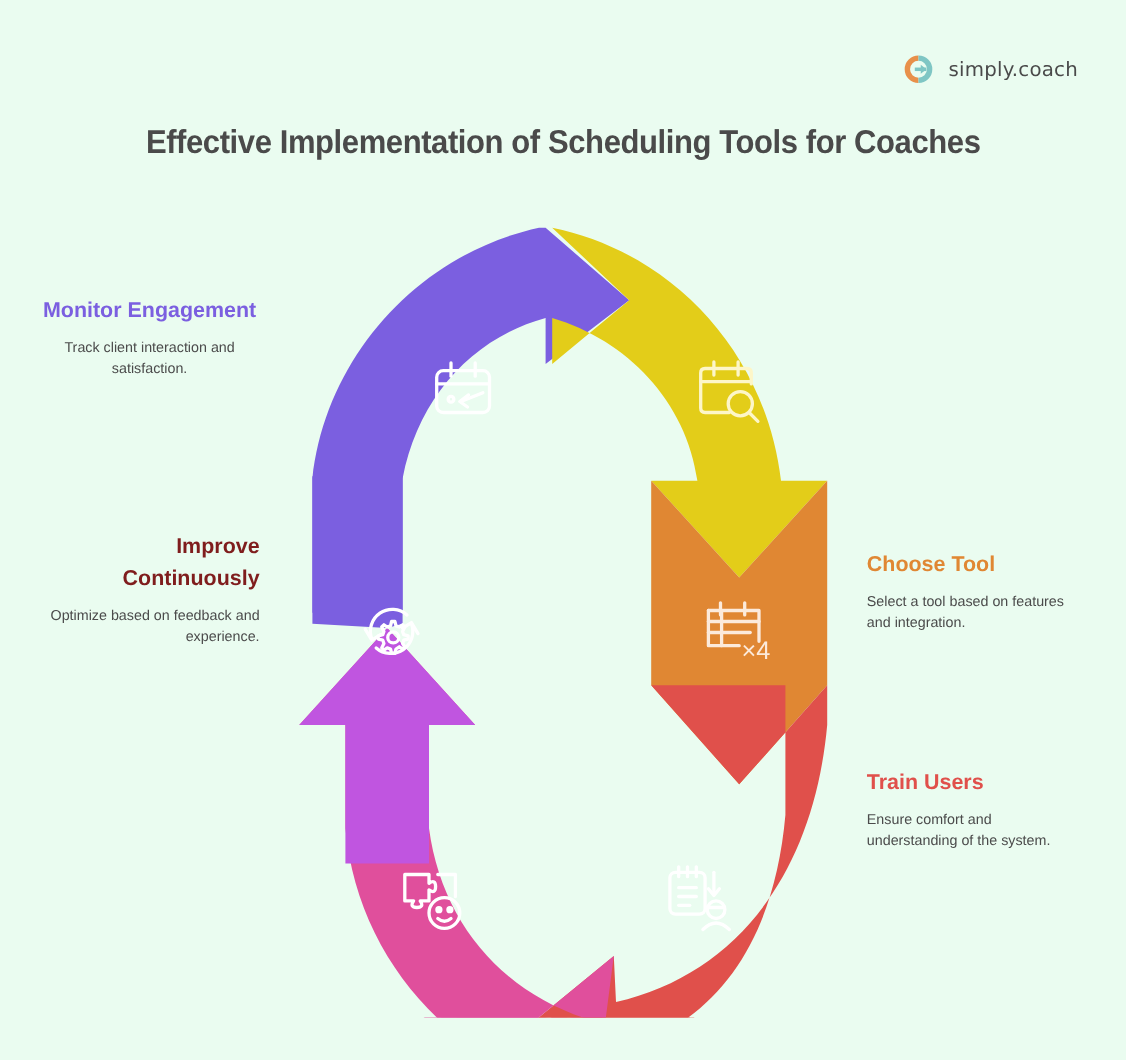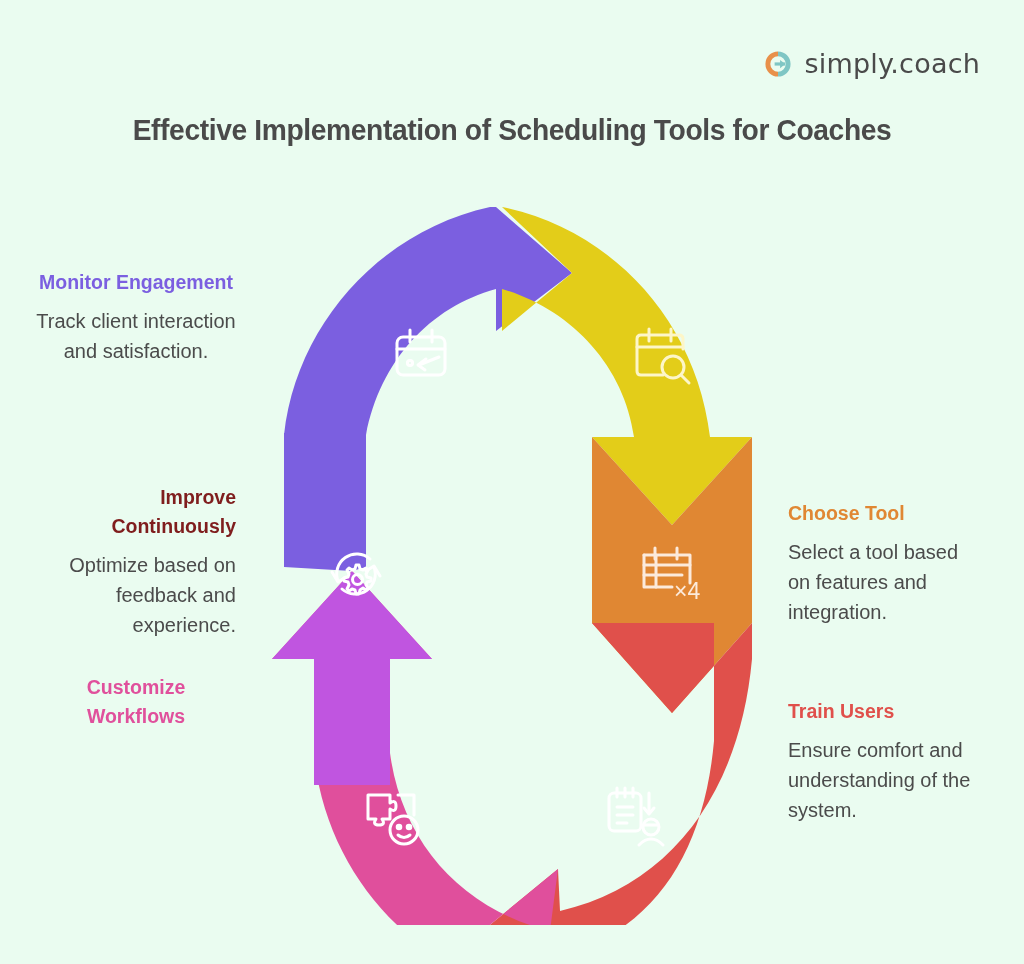--- a/index.html
+++ b/index.html
@@ -29,21 +29,21 @@
     display: flex;
     align-items: center;
     gap: 12px;
   }
   .brand-mark {
     width: 30px;
     height: 30px;
     display: block;
   }
   .brand-name {
-    font-size: 27px;
+    font-size: 18px;
     color: #4a4a4a;
     letter-spacing: 0.2px;
     font-family: "DejaVu Sans", sans-serif;
   }
 
   
   .title {
     position: absolute;
     top: 113px;
     left: 0;
@@ -75,21 +75,21 @@
     width: 200px;
   }
   .block .heading {
     font-weight: bold;
     font-size: 19.5px;
     line-height: 1.48;
     margin-bottom: 9px;
     font-family: "Liberation Sans", sans-serif;
   }
   .block .body {
-    font-size: 20px;
+    font-size: 13px;
     line-height: 1.5;
     color: #4b4b4b;
     font-family: "Liberation Sans", sans-serif;
   }
 
   .block.left  { text-align: right; }
   .block.right { text-align: left; }
 
   
   #blk-monitor   { left: 36px;  top: 268px; text-align: center; }
@@ -455,21 +455,20 @@
     <div class="heading" style="color:#7b5fe0">Monitor Engagement</div>
     <div class="body">Track client interaction and satisfaction.</div>
   </div>
 
   <div class="block left" id="blk-improve">
     <div class="heading" style="color:#7f1d1d">Improve Continuously</div>
     <div class="body">Optimize based on feedback and experience.</div>
   </div>
 
   <div class="block left" id="blk-customize">
-    <div class="heading" style="color:#e0509c">Customize Workflows</div>
   </div>
 
 
   <div class="block right" id="blk-choose">
     <div class="heading" style="color:#e08733">Choose Tool</div>
     <div class="body">Select a tool based on features and integration.</div>
   </div>
 
   <div class="block right" id="blk-train">
     <div class="heading" style="color:#e0504b">Train Users</div>

